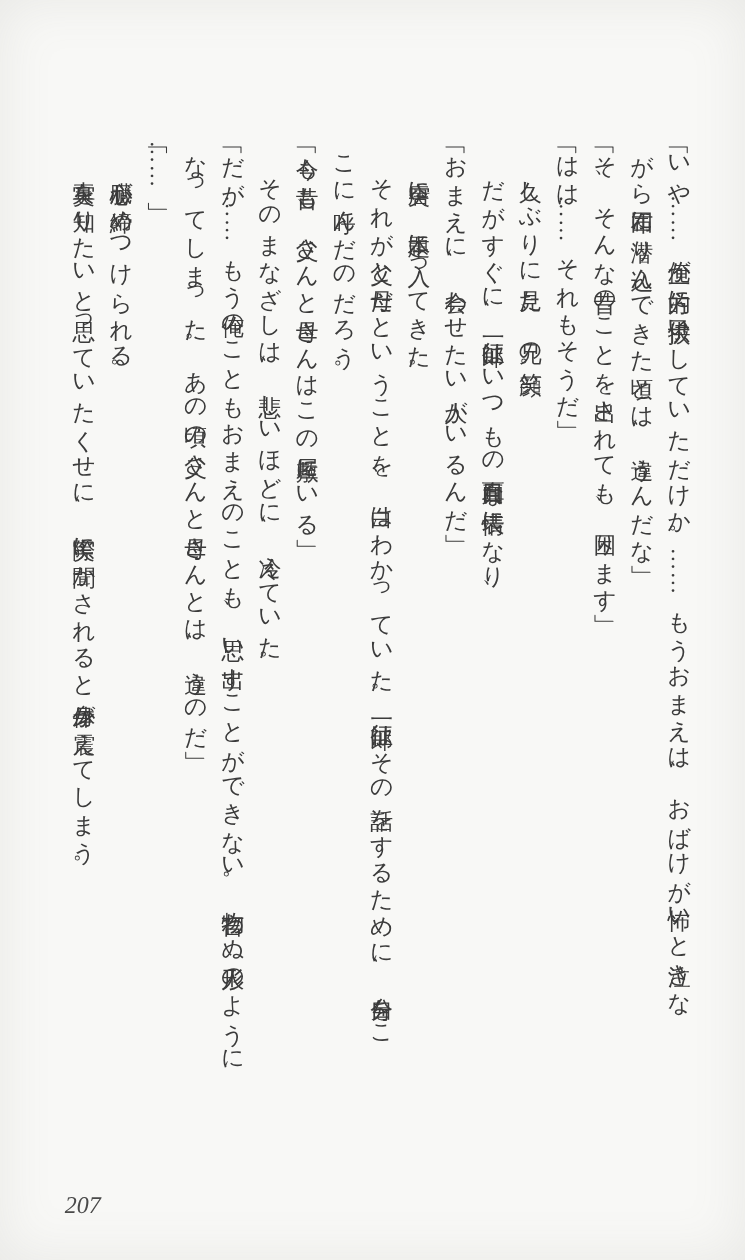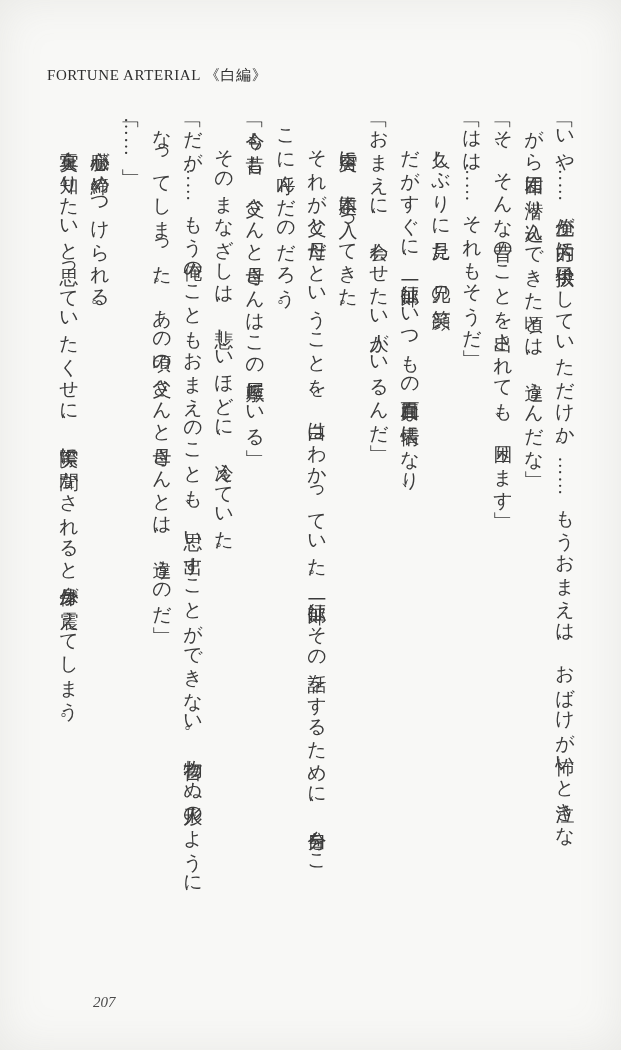--- a/index.html
+++ b/index.html
@@ -38,32 +38,30 @@
     color: #3b3b3b;
   }
   .vtext p {
     margin: 0;
     padding: 0;
   }
   .page-number {
     position: absolute;
     left: 54px;
     top: 994px;
-    font-size: 15px;
+    font-size: 20px;
     font-style: italic;
     color: #4a4a4a;
-    margin-left: 39px;
   }
 </style>
 </head>
 <body>
 
 <div class="page">
 
-  <div class="running-header">FORTUNE ARTERIAL 《白編》</div>
 
   <div class="vtext">
     <p>「いや……俺が一方的に子供扱いしていただけか。……もうおまえは、おばけが怖いと泣きな</p>
     <p>がら布団に潜り込んできた頃とは、違うんだな」</p>
     <p>「そ、そんな昔のことを出されても、困ります」</p>
     <p>「はは……それもそうだ」</p>
     <p>　久しぶりに見た、兄の笑顔。</p>
     <p>　だがすぐに、征一郎はいつもの真面目な表情になり、</p>
     <p>「おまえに、会わせたい人がいるんだ」</p>
     <p>　唐突に、本題に入ってきた。</p>

